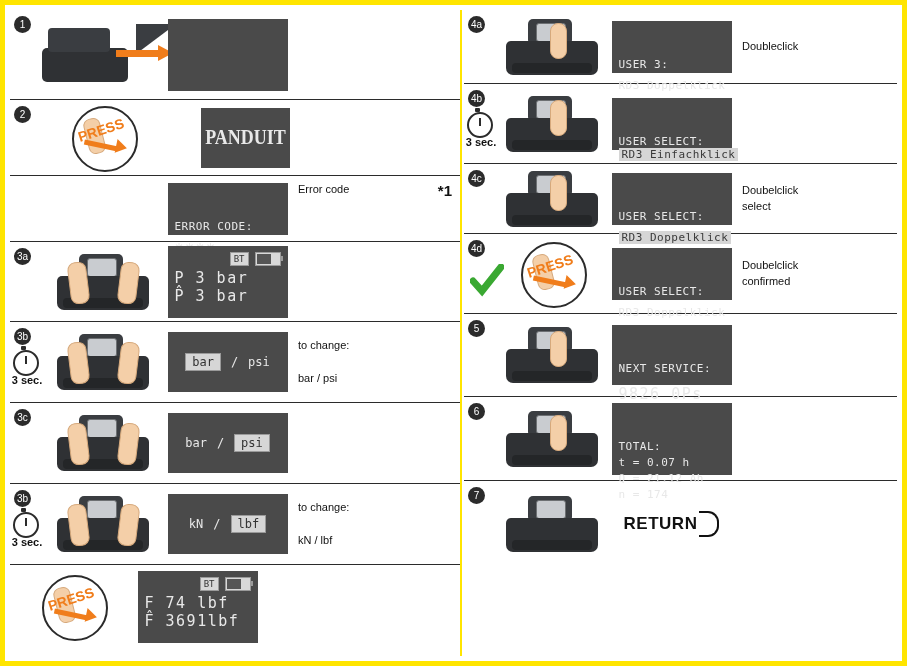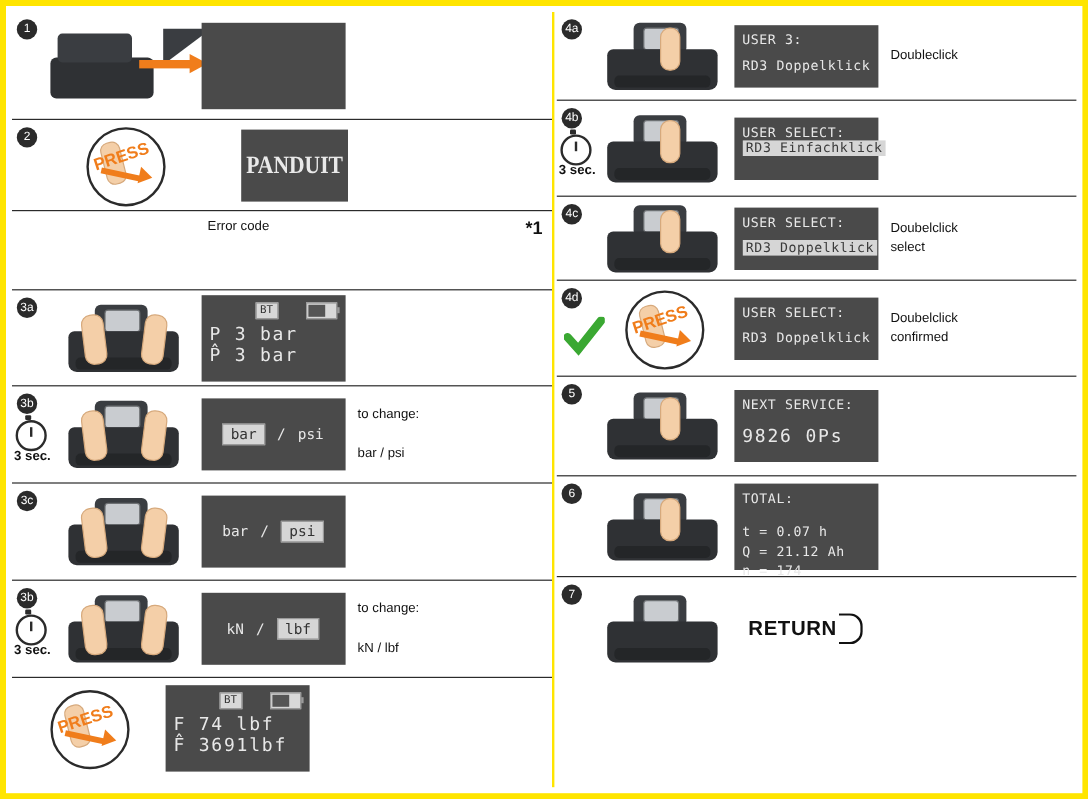--- a/index.html
+++ b/index.html
@@ -58,35 +58,35 @@
   .lcd{
     background:#4a4a4a;color:#e8e8e8;
     width:120px;box-sizing:border-box;
     padding:6px 7px;
     font-family:"DejaVu Sans Mono", monospace;
     position:relative;
   }
   .lcd.tall{height:72px;}
   .lcd.mid{height:60px;}
   .lcd.small{height:52px;}
-  .lcd .ln{font-size:11px;letter-spacing:0.5px;white-space:nowrap;}
+  .lcd .ln{font-size:11px;letter-spacing:0.5px;white-space:nowrap;margin-top:31px;}
   .lcd .big{
     font-size:15px;letter-spacing:1.5px;white-space:nowrap;
     font-family:"DejaVu Sans Mono", monospace;
   }
   .lcd .hl{background:#d6d6d6;color:#3a3a3a;padding:0 3px;}
 
   
   .togl{display:flex;align-items:center;justify-content:center;height:100%;}
   .togl span{font-size:12px;font-family:"DejaVu Sans Mono", monospace;color:#e8e8e8;}
   .togl .sel{background:#d6d6d6;color:#333;padding:1px 6px;border:1px solid #9a9a9a;}
   .togl .sep{margin:0 10px;}
 
   
-  .icons{display:flex;justify-content:flex-end;gap:23px;margin-bottom:3px;}
+  .icons{display:flex;justify-content:flex-end;gap:6px;margin-bottom:3px;}
   .ibox{
     background:#d8d8d8;color:#333;font-size:9px;
     padding:0 3px;border:1px solid #9a9a9a;line-height:12px;
     font-family:"DejaVu Sans Mono", monospace;
   }
   .batt{
     width:24px;height:12px;border:1px solid #9a9a9a;background:#d8d8d8;
     position:relative;
   }
   .batt:after{
@@ -272,20 +272,26 @@
         <div class="panduit">
           <div class="word">PANDUIT</div>
         </div>
       </div>
       <div class="cell-text"></div>
     </div>
 
     <div class="row" style="height:66px">
       <div class="cell-step"></div>
       <div class="cell-pic wide"></div>
+      <div class="cell-lcd">
+        <div class="lcd small">
+          <div class="ln">ERROR CODE:</div>
+          <div class="big" style="margin-top:8px">****</div>
+        </div>
+      </div>
       <div class="cell-text top">
         <div class="txt-line">Error code</div>
         <div class="row-star">*1</div>
       </div>
     </div>
 
     <div class="row" style="height:80px">
       <div class="cell-step">
         <div class="badge">3a</div>
       </div>
@@ -575,21 +581,21 @@
           <div class="head"></div>
           <div class="screen"></div>
           <div class="body"></div>
           <div class="grip"></div>
           <div class="hand one"></div>
         </div>
       </div>
       <div class="cell-lcd">
         <div class="lcd tall">
           <div class="ln">TOTAL:</div>
-          <div class="ln" style="margin-top:15px">t = 0.07   h</div>
+          <div class="ln" style="margin-top:3px">t = 0.07   h</div>
           <div class="ln" style="margin-top:3px">Q = 21.12 Ah</div>
           <div class="ln" style="margin-top:3px">n = 174</div>
         </div>
       </div>
     </div>
 
     <div class="row last" style="height:86px">
       <div class="cell-step">
         <div class="badge">7</div>
       </div>

